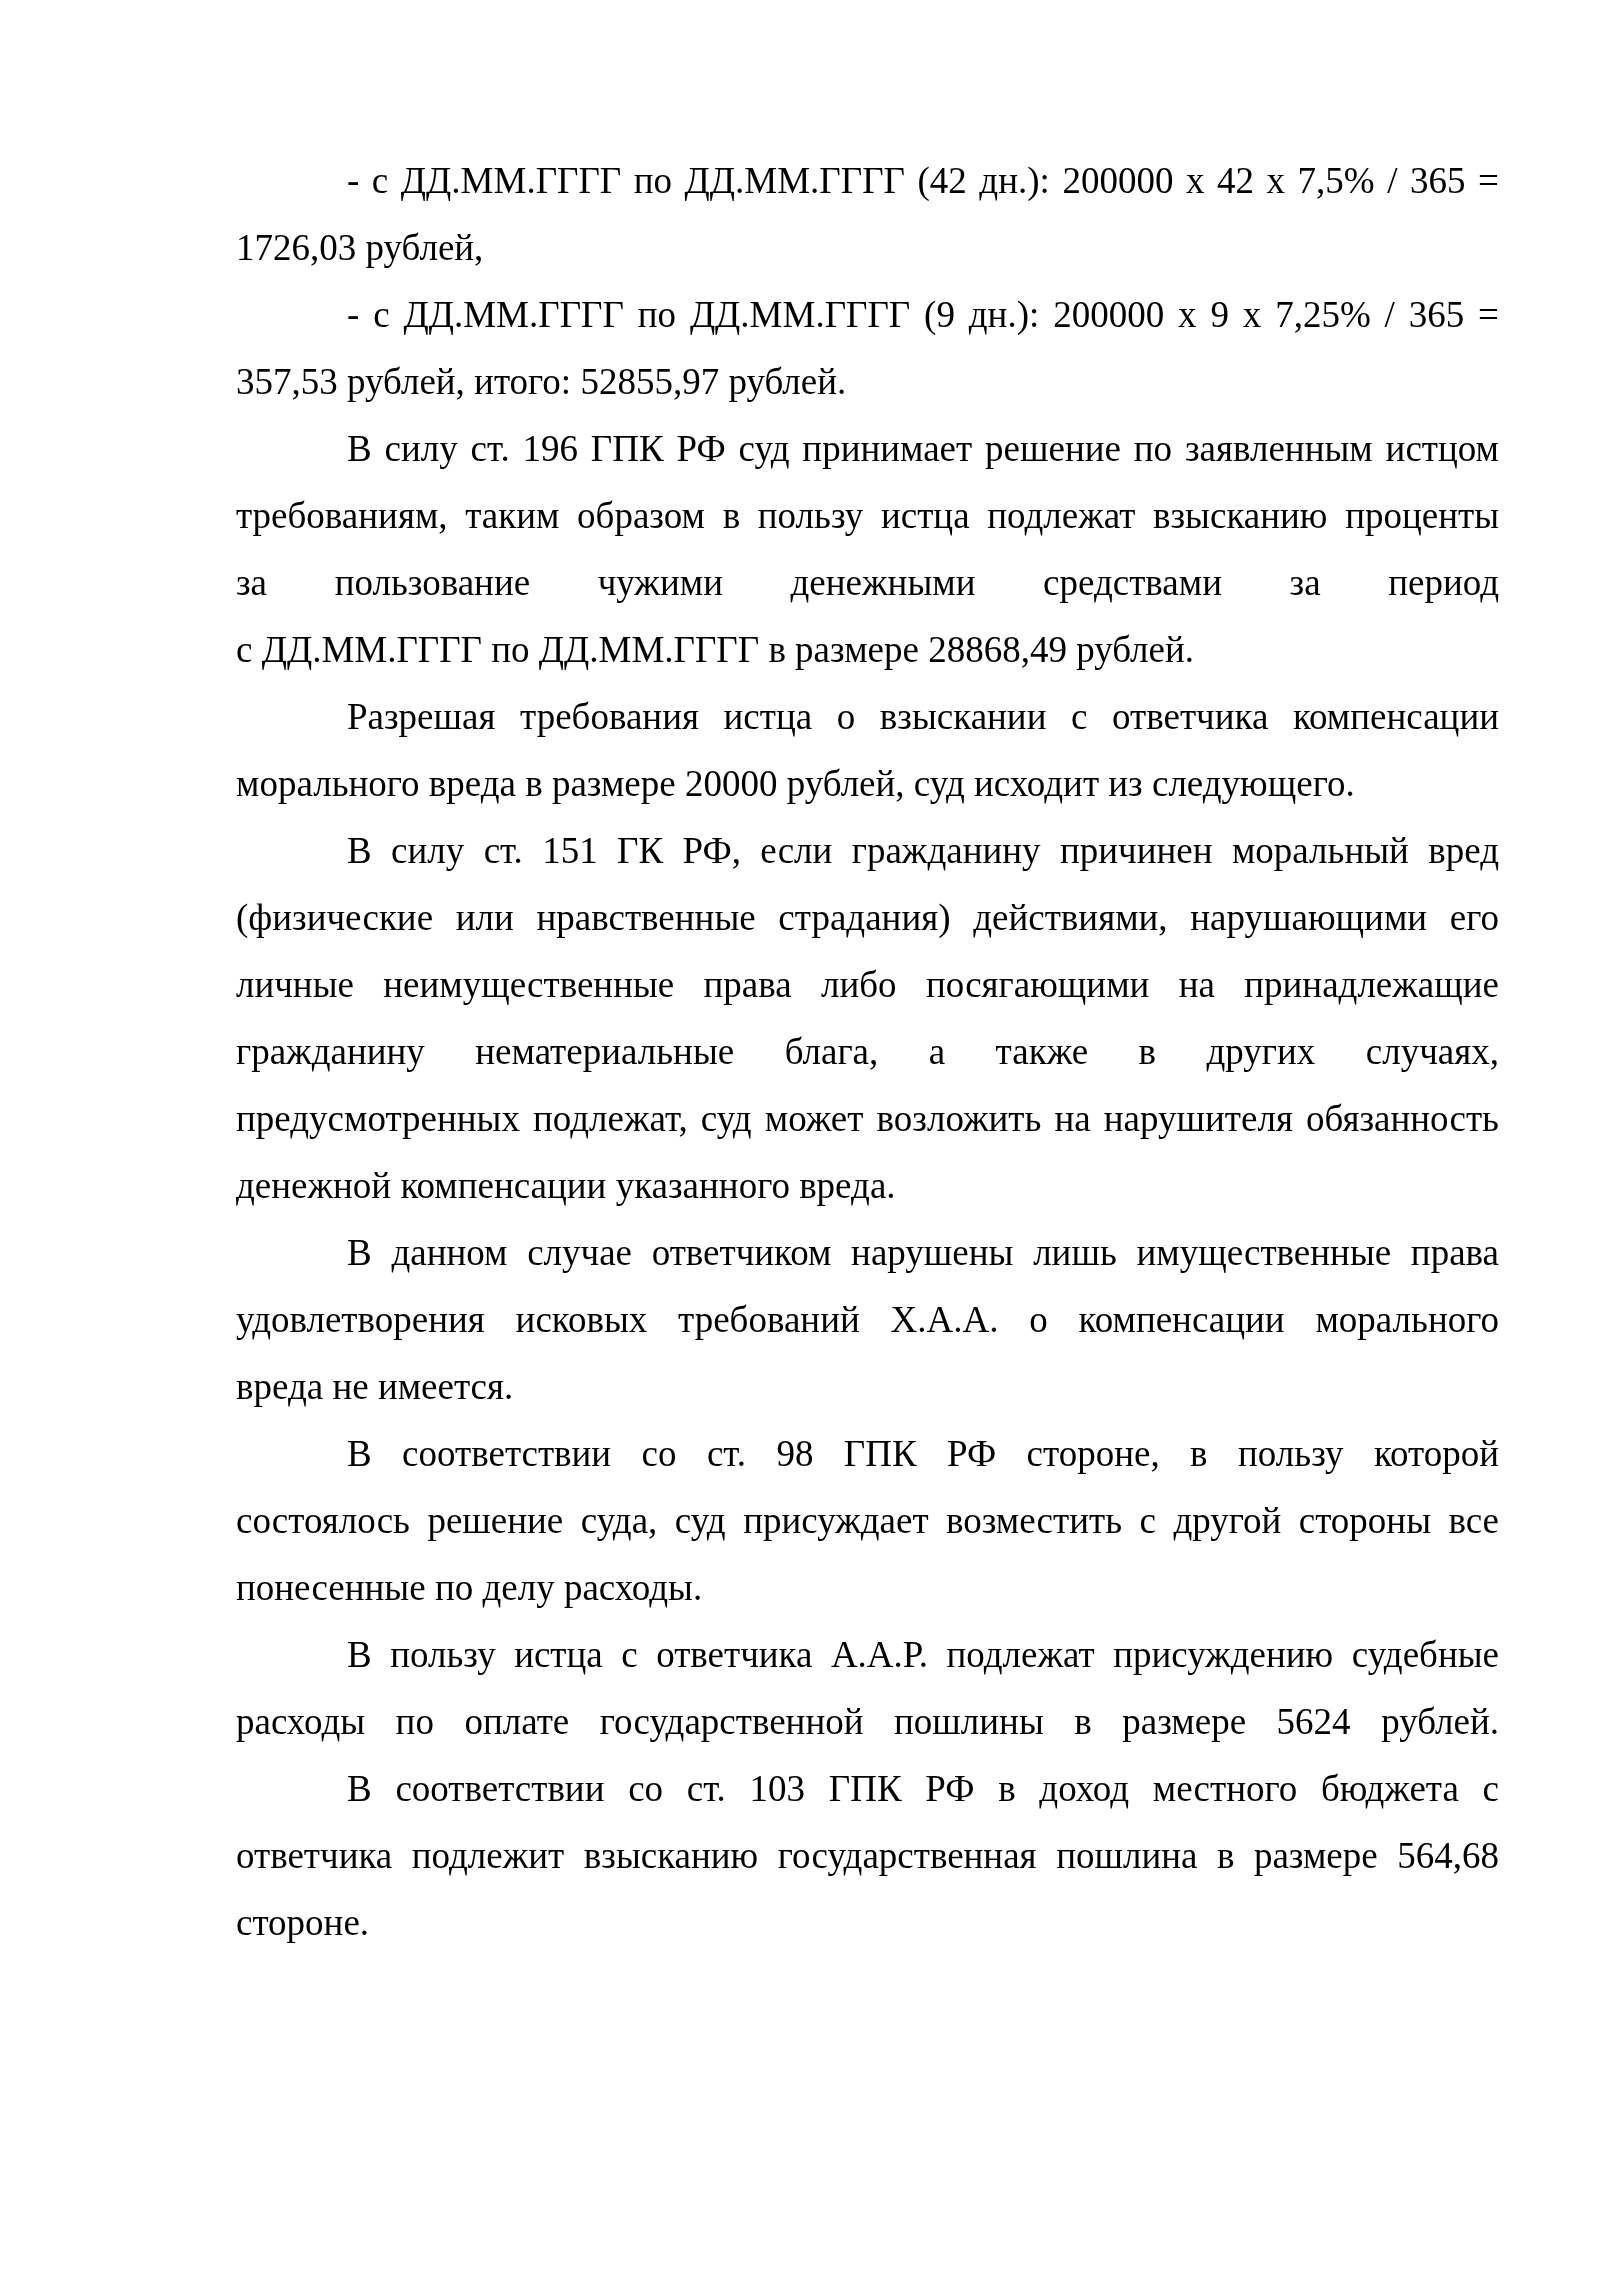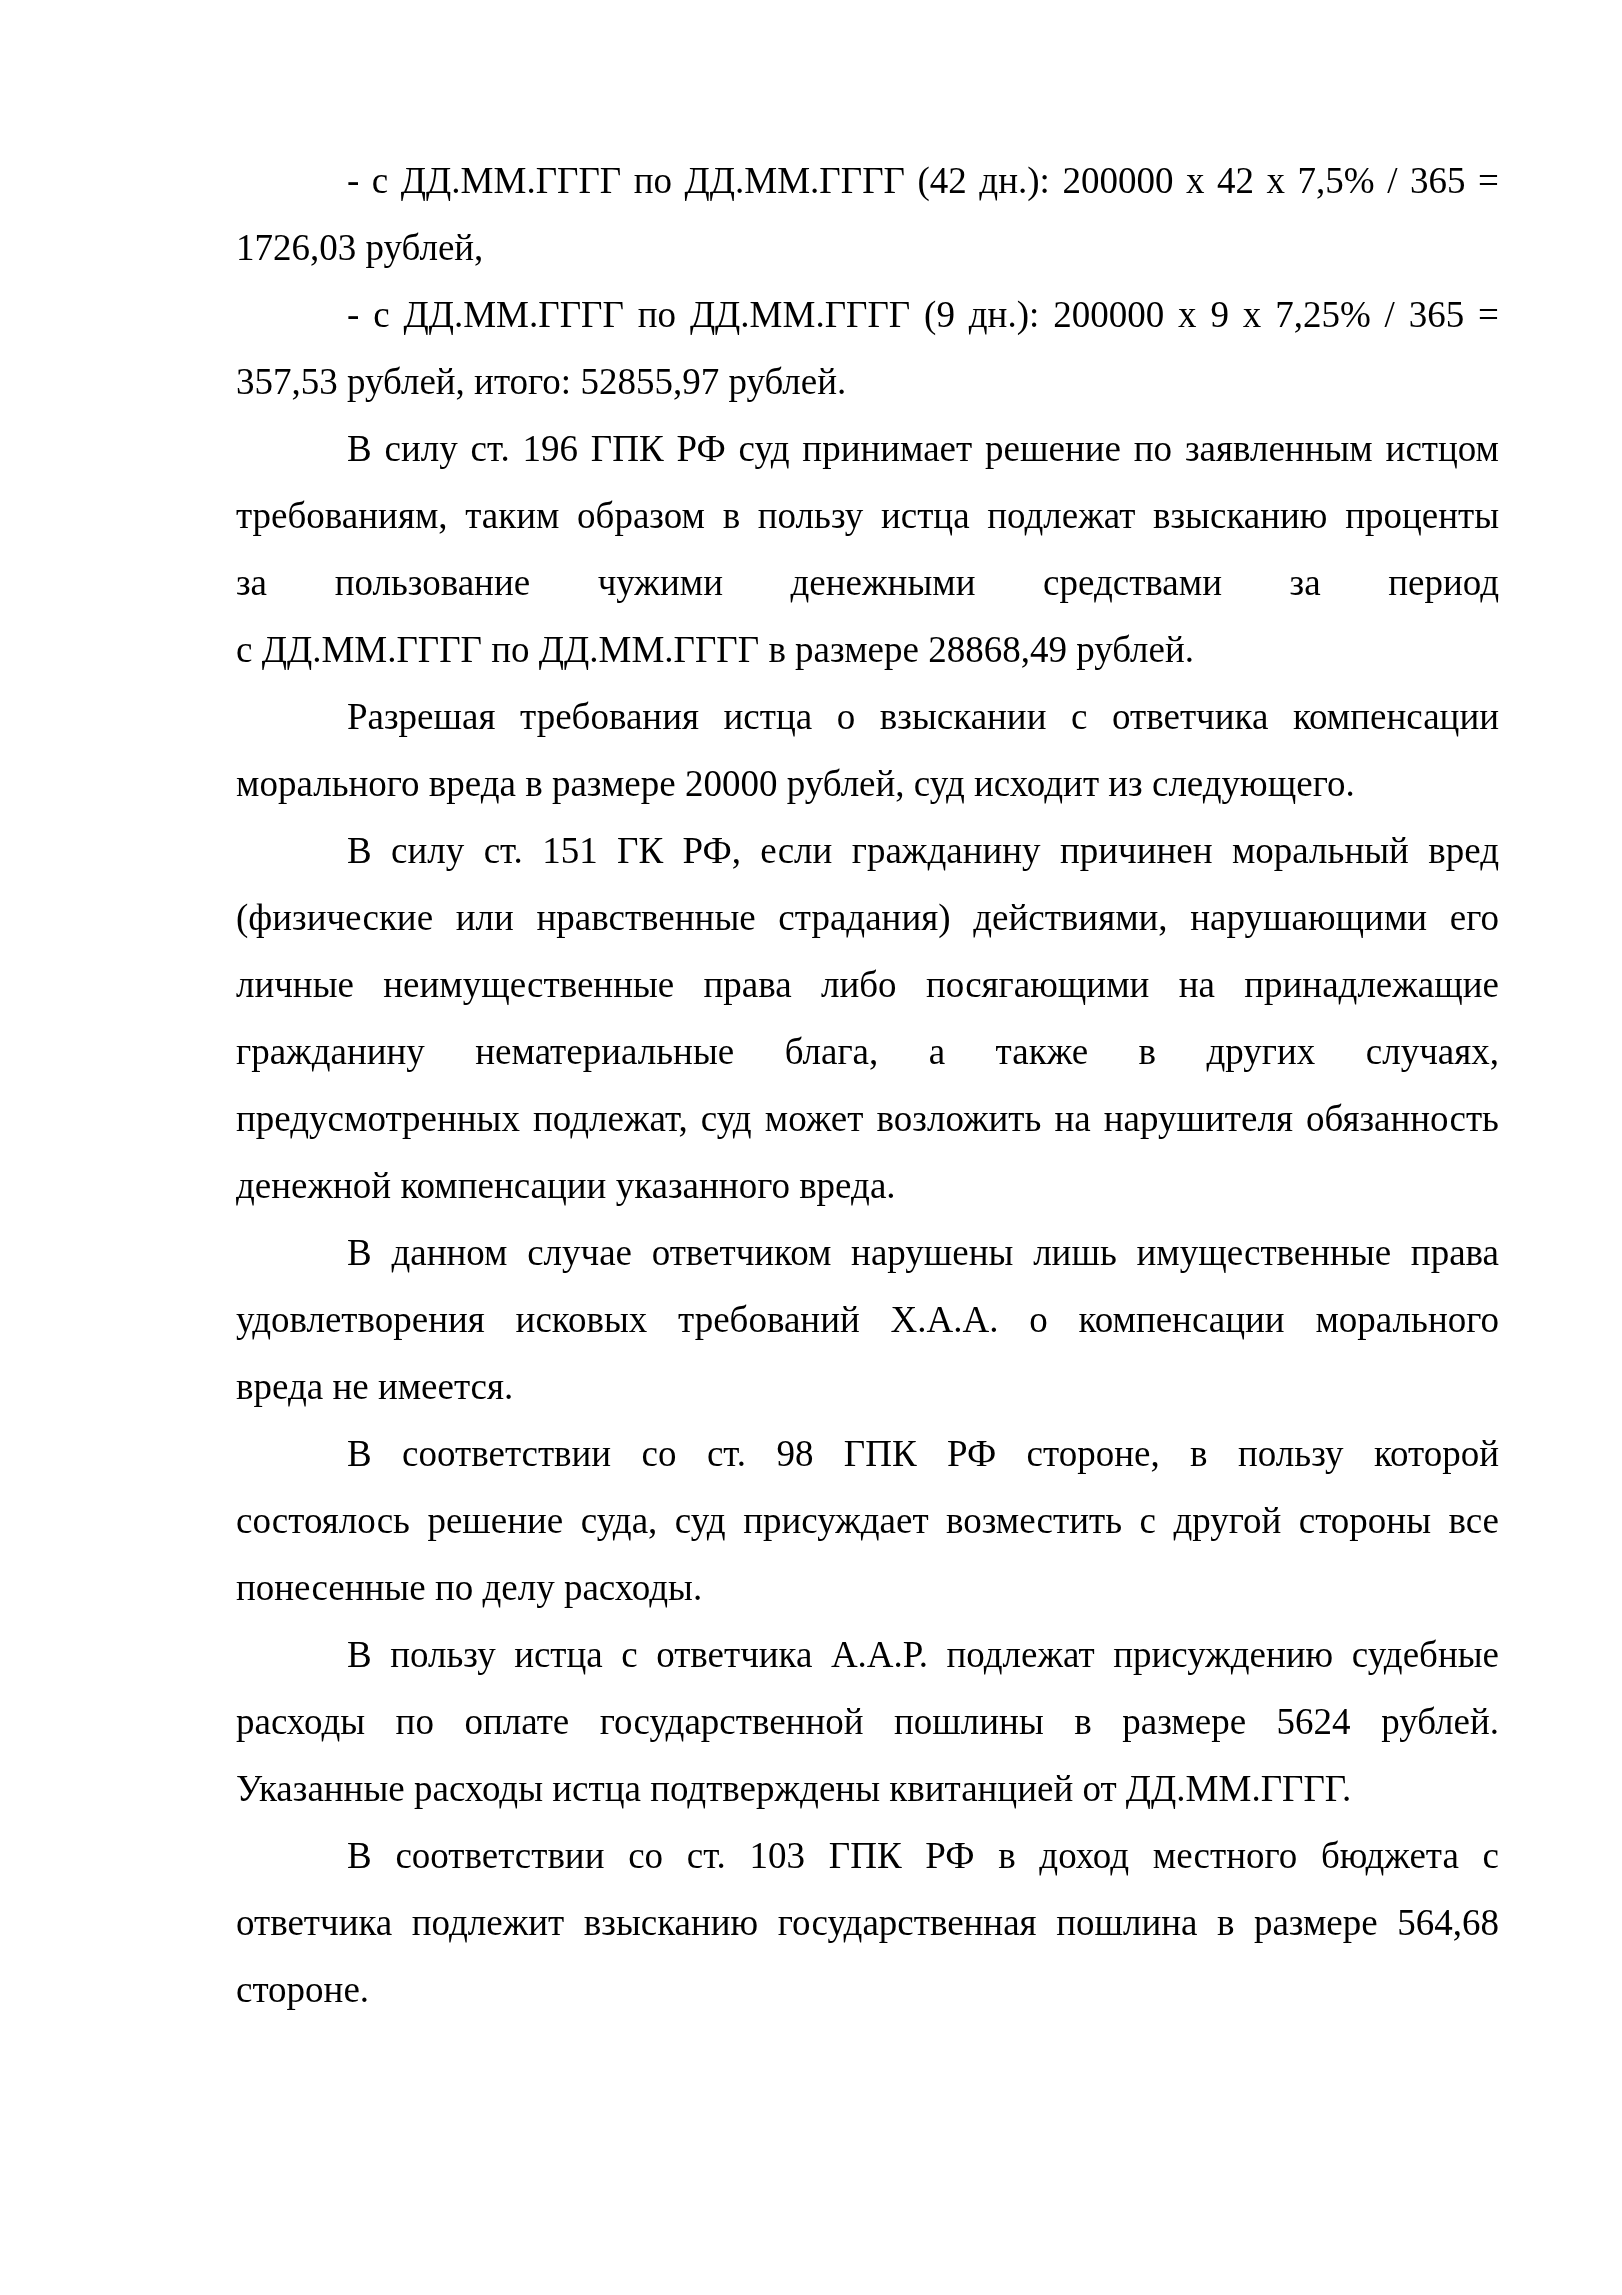--- a/index.html
+++ b/index.html
@@ -59,19 +59,18 @@
     <div class="line">предусмотренных подлежат, суд может возложить на нарушителя обязанность</div>
     <div class="line last">денежной компенсации указанного вреда.</div>
     <div class="line indent">В данном случае ответчиком нарушены лишь имущественные права</div>
     <div class="line">удовлетворения исковых требований Х.А.А. о компенсации морального</div>
     <div class="line last">вреда не имеется.</div>
     <div class="line indent">В соответствии со ст. 98 ГПК РФ стороне, в пользу которой</div>
     <div class="line">состоялось решение суда, суд присуждает возместить с другой стороны все</div>
     <div class="line last">понесенные по делу расходы.</div>
     <div class="line indent">В пользу истца с ответчика А.А.Р. подлежат присуждению судебные</div>
     <div class="line">расходы по оплате государственной пошлины в размере 5624 рублей.</div>
-    <div class="line last">Указанные расходы истца подтверждены квитанцией от ДД.ММ.ГГГГ.</div>
     <div class="line indent">В соответствии со ст. 103 ГПК РФ в доход местного бюджета с</div>
     <div class="line">ответчика подлежит взысканию государственная пошлина в размере 564,68</div>
     <div class="line last">стороне.</div>
   </div>
 </div>
 
 
 </body></html>

